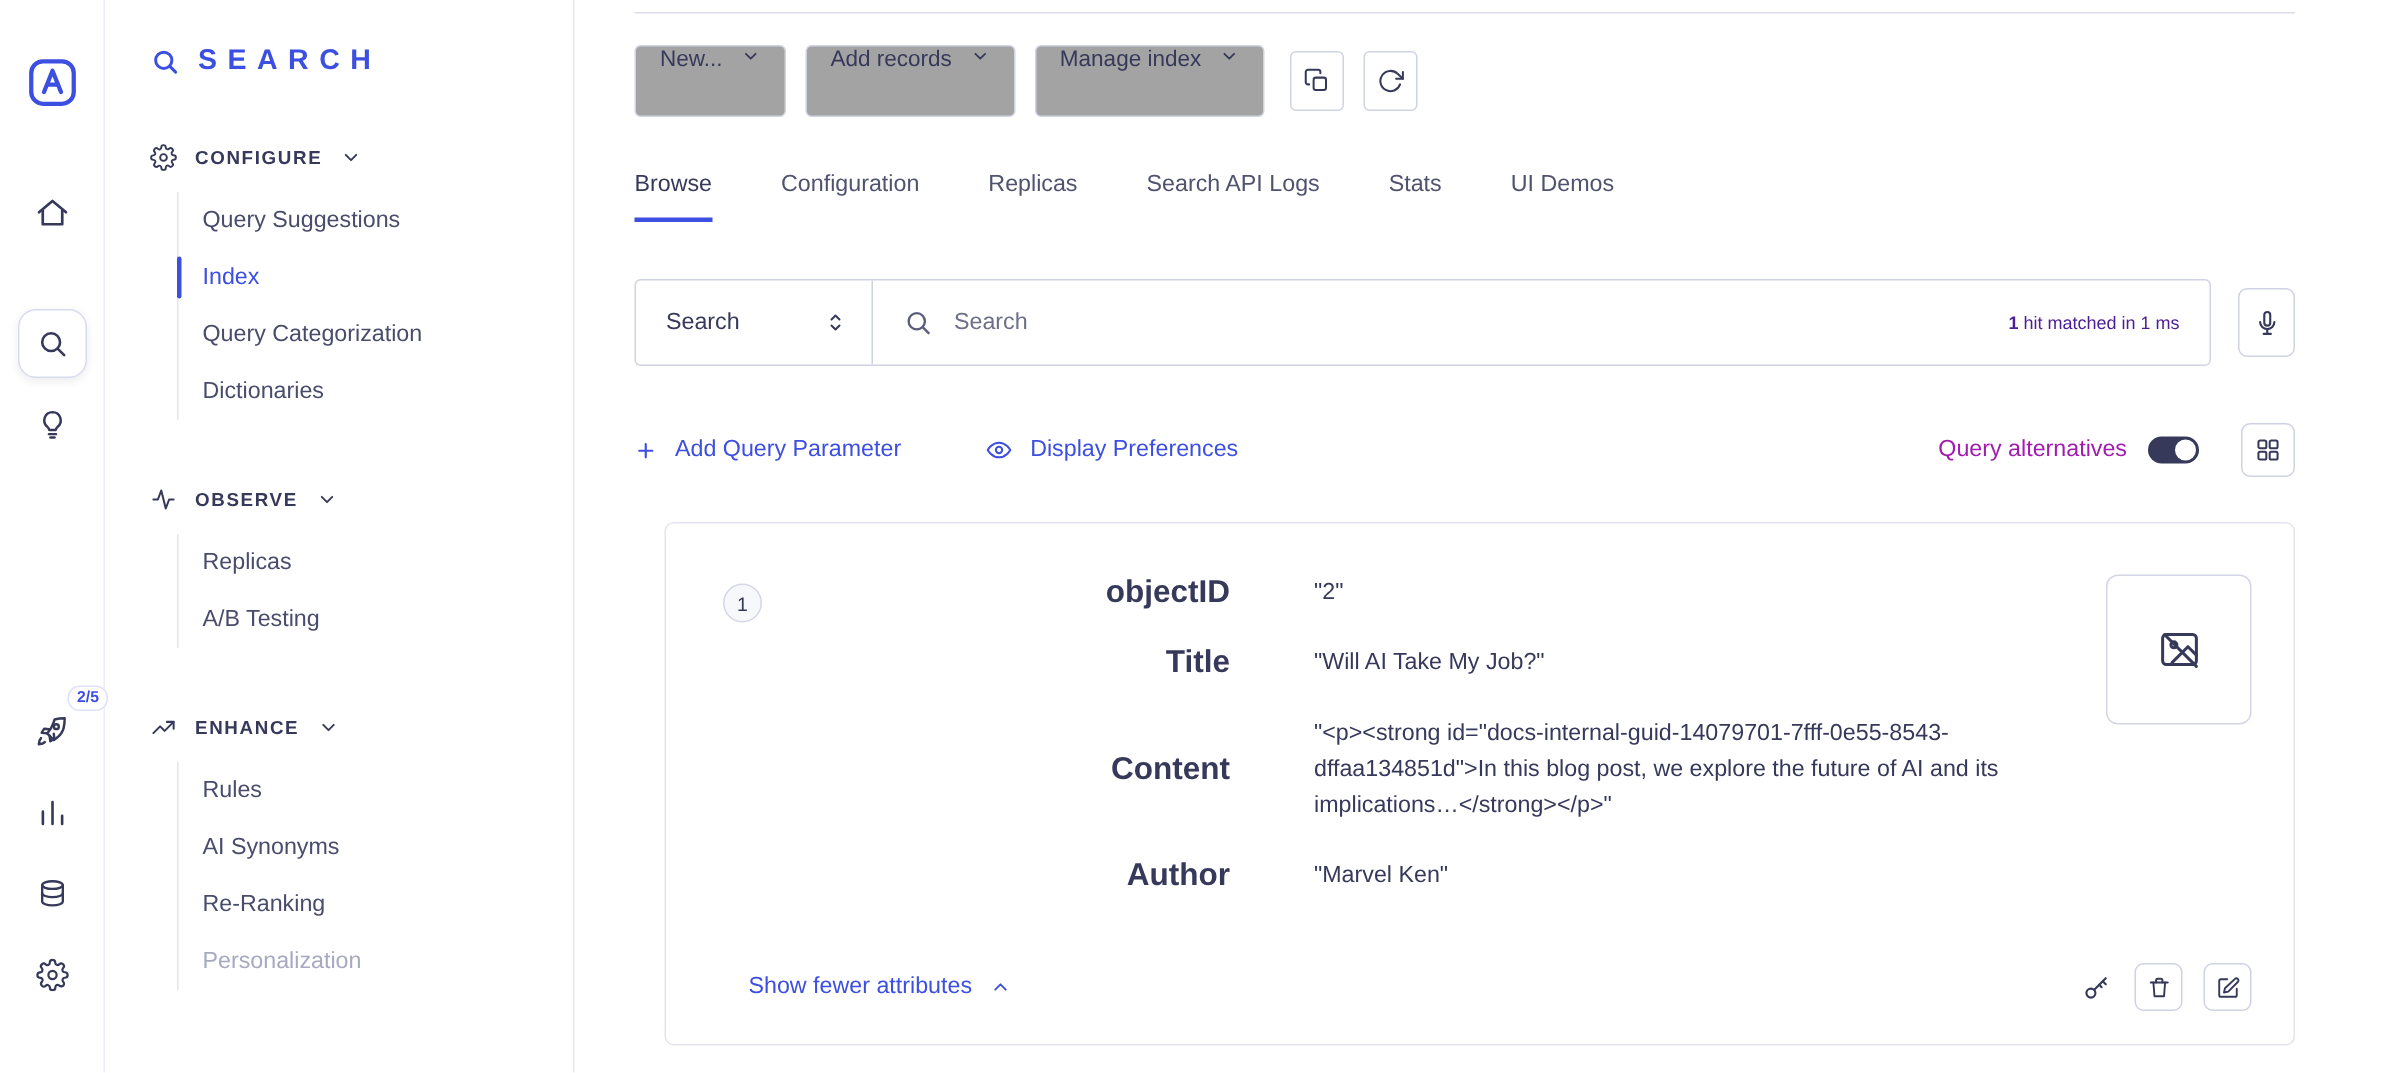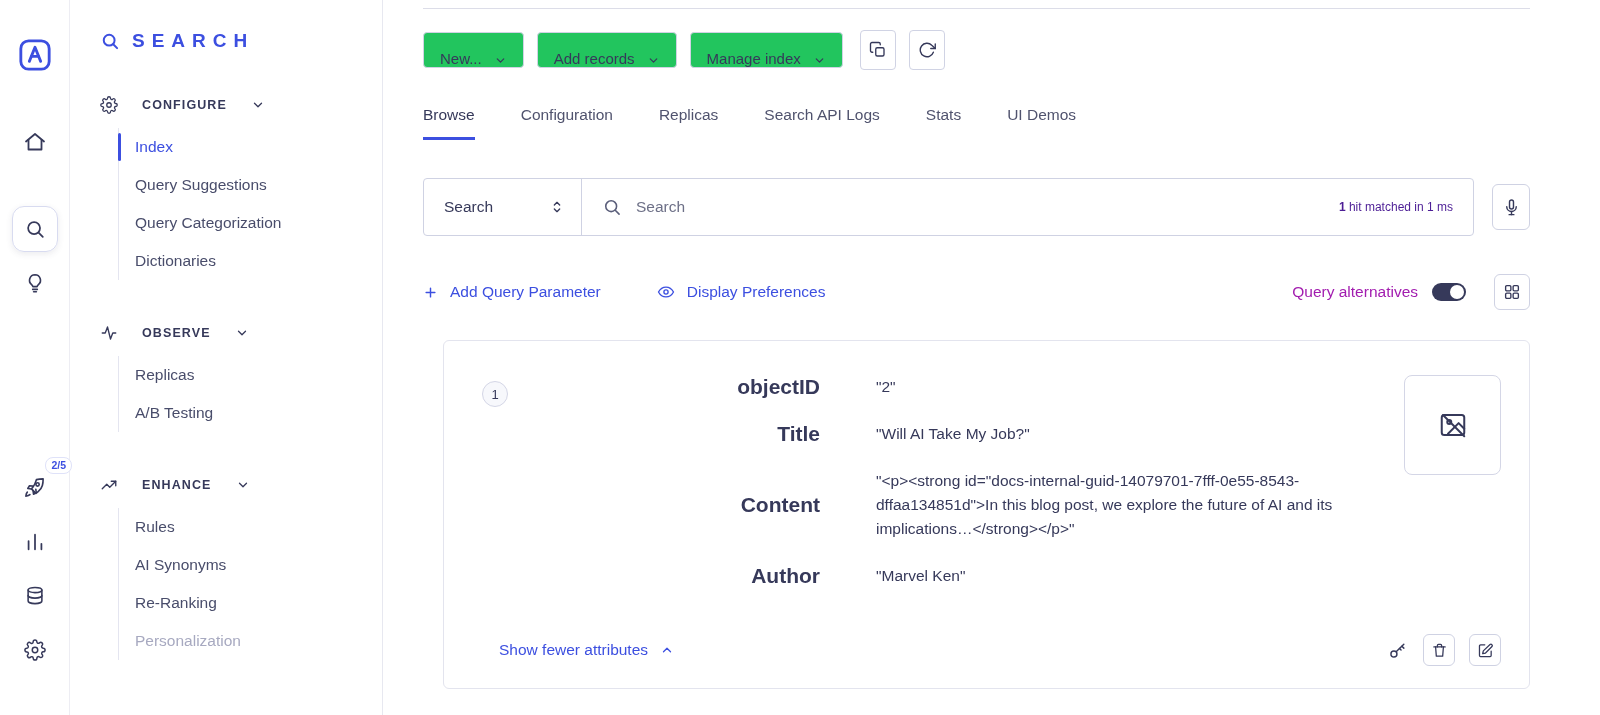--- a/index.html
+++ b/index.html
@@ -23,37 +23,37 @@
     color:#3c4fe0; background:#fff; border:1px solid #dfe2f9; border-radius:8px;
     padding:1px 5px; line-height:1.2; }
 
   
   .sidebar { width:313px; flex:0 0 313px; border-right:1px solid #e7e8f0;
     padding:30px 0 0 30px; }
   .product-logo { display:flex; align-items:center; gap:12px; color:#3c4fe0; cursor:pointer; }
   .product-logo .wordmark { font-size:19px; font-weight:700; letter-spacing:7px; }
   .nav-section { margin-top:44px; }
   .nav-section:first-of-type { margin-top:56px; }
-  .section-head { display:flex; align-items:center; gap:24px; cursor:pointer; }
+  .section-head { display:flex; align-items:center; gap:12px; cursor:pointer; }
   .section-head .sec-label { font-size:12.5px; font-weight:700; letter-spacing:1.1px; color:#36395a; }
   .section-head .chev { color:#36395a; }
   .nav-group { margin:14px 0 0 18px; border-left:1px solid #e4e5f0; padding-left:16px; }
   .nav-item { position:relative; padding:10px 0; font-size:15.5px; color:#494d6b; cursor:pointer; }
   .nav-item.active { color:#3c4fe0; }
   .nav-item.active::before { content:''; position:absolute; left:-17.5px; top:5px; bottom:5px;
     width:3px; border-radius:2px; background:#3c4fe0; }
   .nav-item.muted { color:#a7a9c0; }
 
   
   .main { flex:1; padding:0 70px 0 40px; display:flex; flex-direction:column; }
   .top-cut { height:9px; border-bottom:1px solid #dcdde8; }
 
   .toolbar { margin-top:21px; display:flex; align-items:center; gap:13px; }
-  .btn { height:36px; display:flex; align-items:flex-end; gap:12px; padding:0 16px;
-    background:#22c55e; border:1px solid #d0d3e4; border-radius:4px;
+  .btn { height:48px; display:flex; align-items:flex-start; gap:12px; padding:0 16px;
+    background:#a3a3a3; border:1px solid #d0d3e4; border-radius:4px;
     font-size:15px; color:#36395a; cursor:pointer; }
   .btn .chev { color:#36395a; }
   .icon-btn { width:36px; height:40px; display:flex; align-items:center; justify-content:center;
     background:#fff; border:1px solid #d0d3e4; border-radius:4px; color:#36395a; cursor:pointer; }
   .icon-btn.first-of-group { margin-left:4px; }
 
   .tabs { margin-top:36px; display:flex; gap:46px; }
   .tab { font-size:15.5px; color:#50536e; padding-bottom:13px; cursor:pointer;
     border-bottom:3px solid transparent; }
   .tab.active { color:#36395a; border-bottom-color:#3c4fe0; }
@@ -187,22 +187,22 @@
       <svg viewBox="0 0 24 24" width="18" height="18" fill="none" stroke="#36395a" stroke-width="1.7" stroke-linecap="round" stroke-linejoin="round">
         <circle cx="12" cy="12" r="3"></circle>
         <path d="M19.4 15a1.65 1.65 0 0 0 .33 1.82l.06.06a2 2 0 0 1-2.83 2.83l-.06-.06a1.65 1.65 0 0 0-1.82-.33 1.65 1.65 0 0 0-1 1.51V21a2 2 0 0 1-4 0v-.09A1.65 1.65 0 0 0 9 19.4a1.65 1.65 0 0 0-1.82.33l-.06.06a2 2 0 0 1-2.83-2.83l.06-.06a1.65 1.65 0 0 0 .33-1.82 1.65 1.65 0 0 0-1.51-1H3a2 2 0 0 1 0-4h.09A1.65 1.65 0 0 0 4.6 9a1.65 1.65 0 0 0-.33-1.82l-.06-.06a2 2 0 0 1 2.83-2.83l.06.06a1.65 1.65 0 0 0 1.82.33H9a1.65 1.65 0 0 0 1-1.51V3a2 2 0 0 1 4 0v.09a1.65 1.65 0 0 0 1 1.51 1.65 1.65 0 0 0 1.82-.33l.06-.06a2 2 0 0 1 2.83 2.83l-.06.06a1.65 1.65 0 0 0-.33 1.82V9a1.65 1.65 0 0 0 1.51 1H21a2 2 0 0 1 0 4h-.09a1.65 1.65 0 0 0-1.51 1z"></path>
       </svg>
       <span class="sec-label">CONFIGURE</span>
       <svg class="chev" viewBox="0 0 24 24" width="14" height="14" fill="none" stroke="currentColor" stroke-width="2.2" stroke-linecap="round" stroke-linejoin="round">
           <path d="m6 9 6 6 6-6"></path>
         </svg>
     </div>
     <div class="nav-group">
+      <div class="nav-item">Query Suggestions</div>
       <div class="nav-item active">Index</div>
-      <div class="nav-item">Query Suggestions</div>
       <div class="nav-item">Query Categorization</div>
       <div class="nav-item">Dictionaries</div>
     </div>
   </div>
 
   <div class="nav-section">
     <div class="section-head">
       <svg viewBox="0 0 24 24" width="18" height="18" fill="none" stroke="#36395a" stroke-width="1.8" stroke-linecap="round" stroke-linejoin="round">
           <path d="M3 12h4l3-8 4 16 3-8h4"></path>
         </svg>

